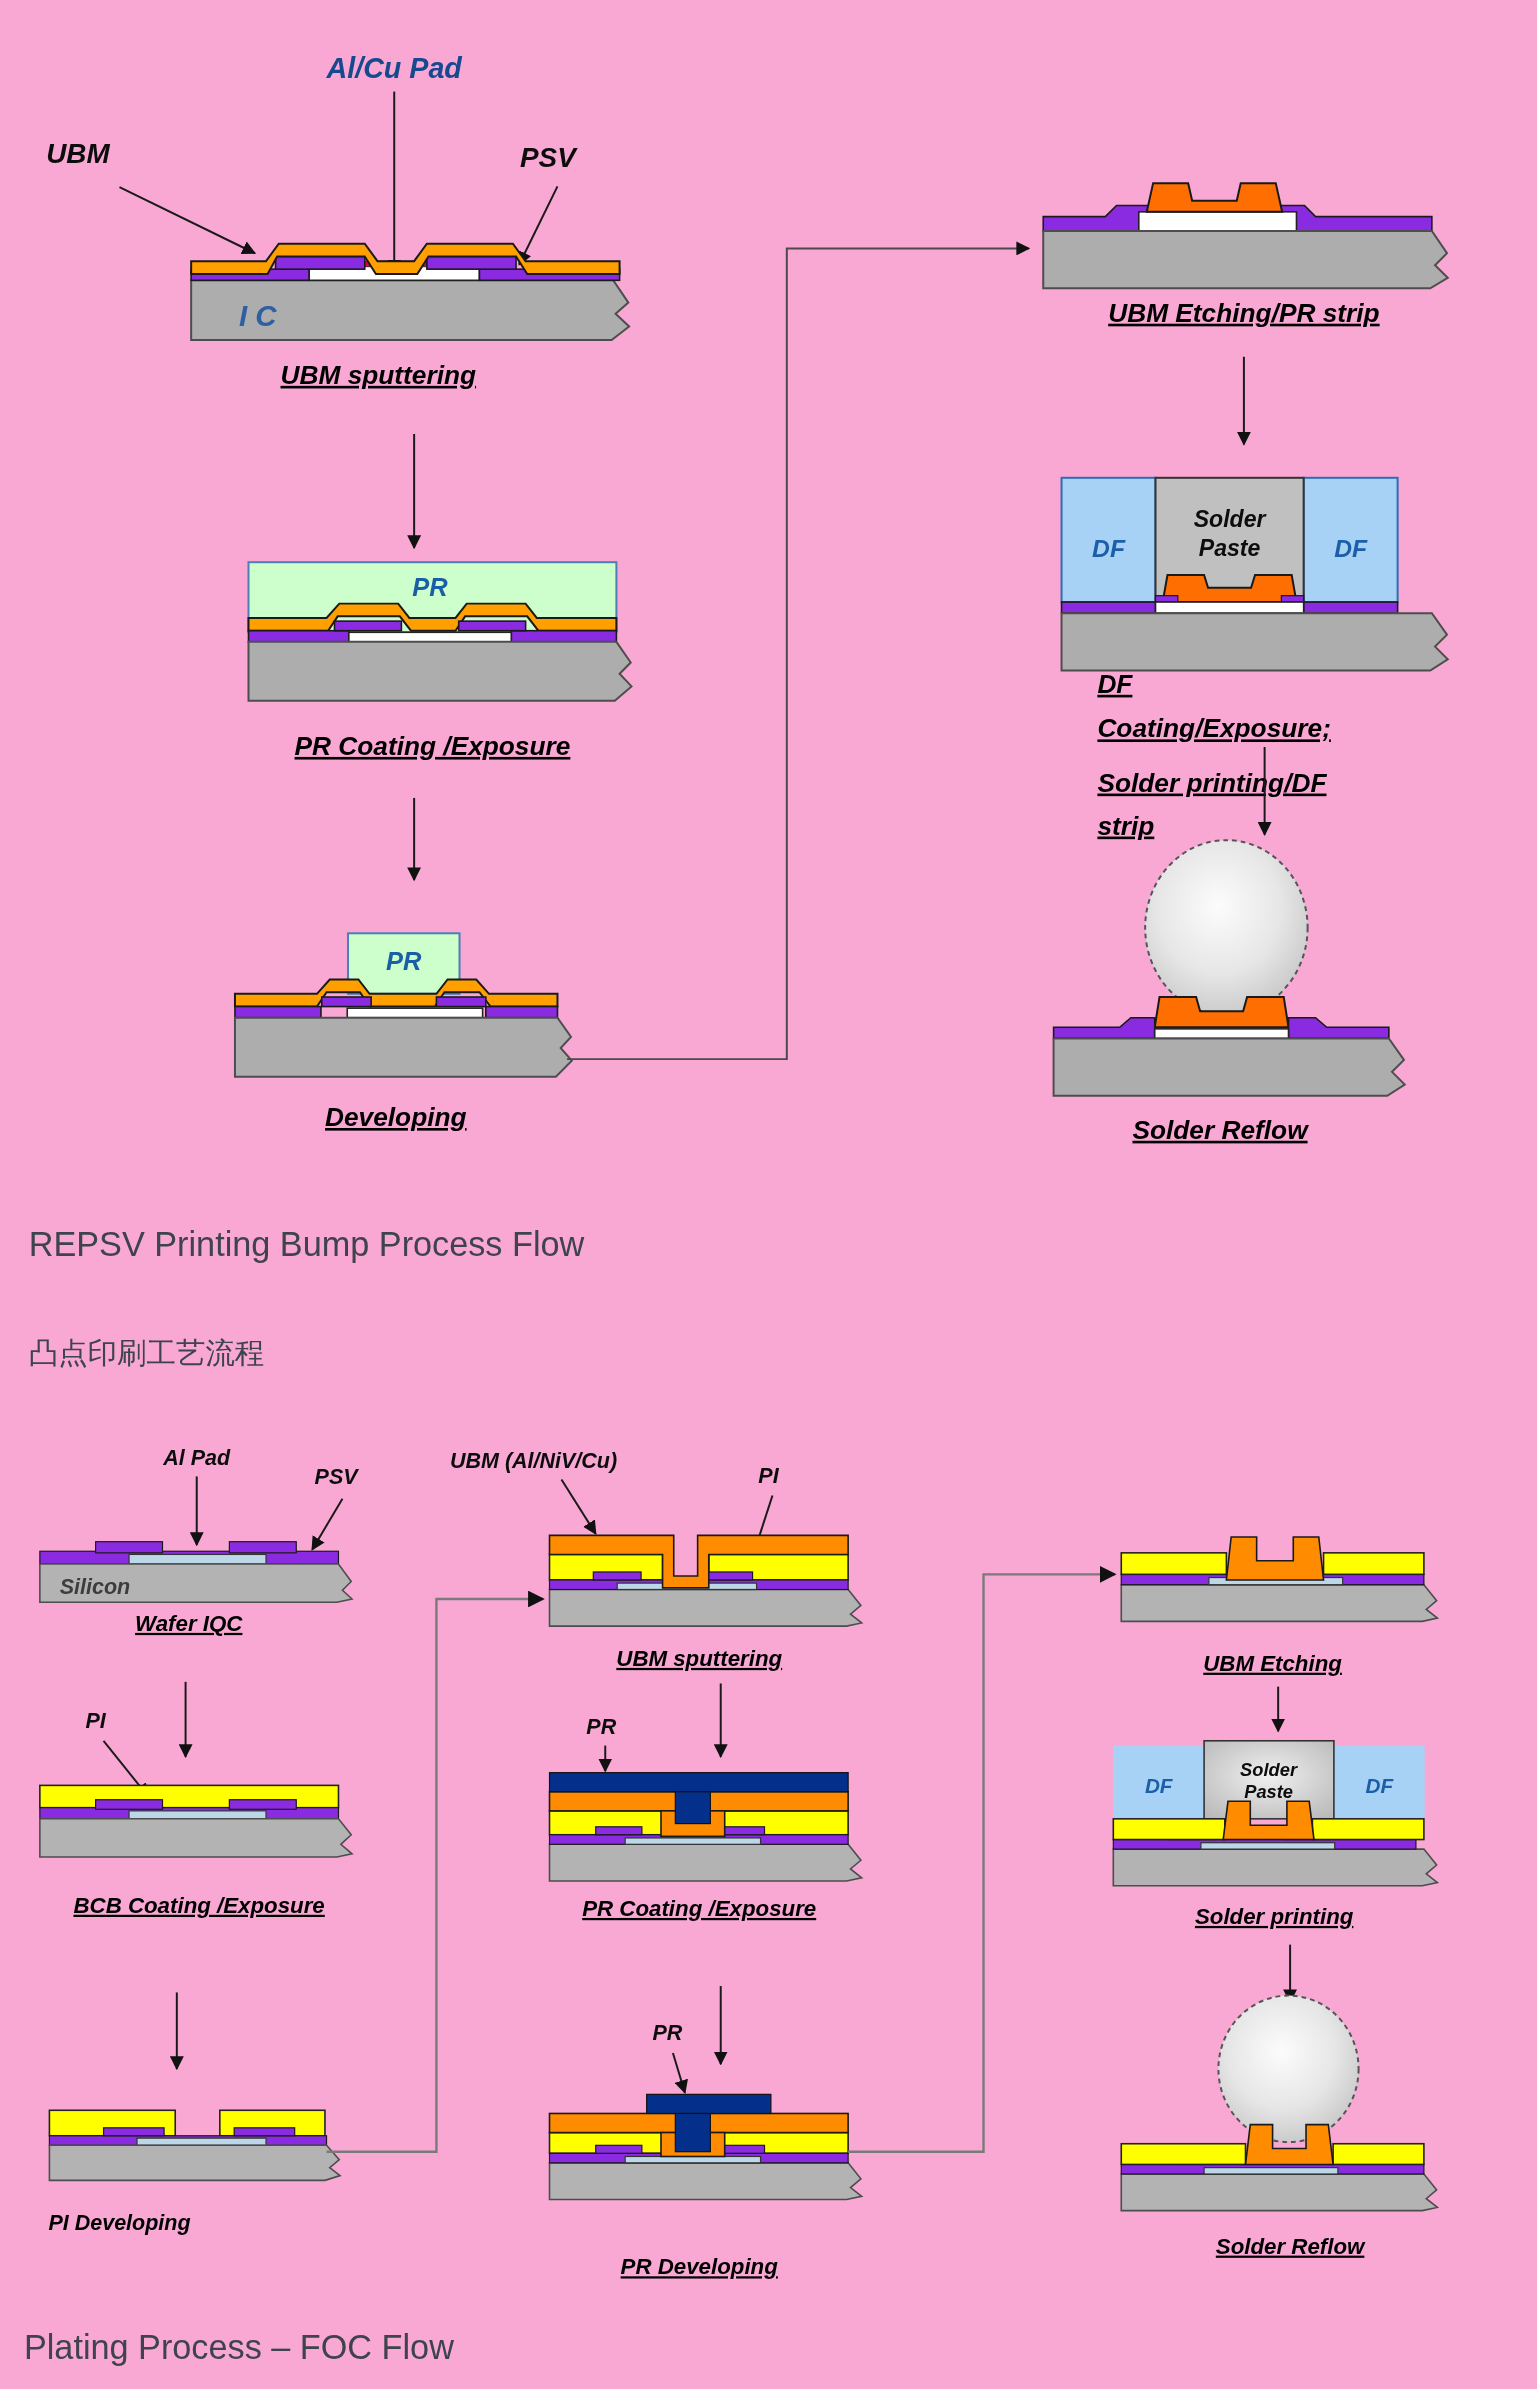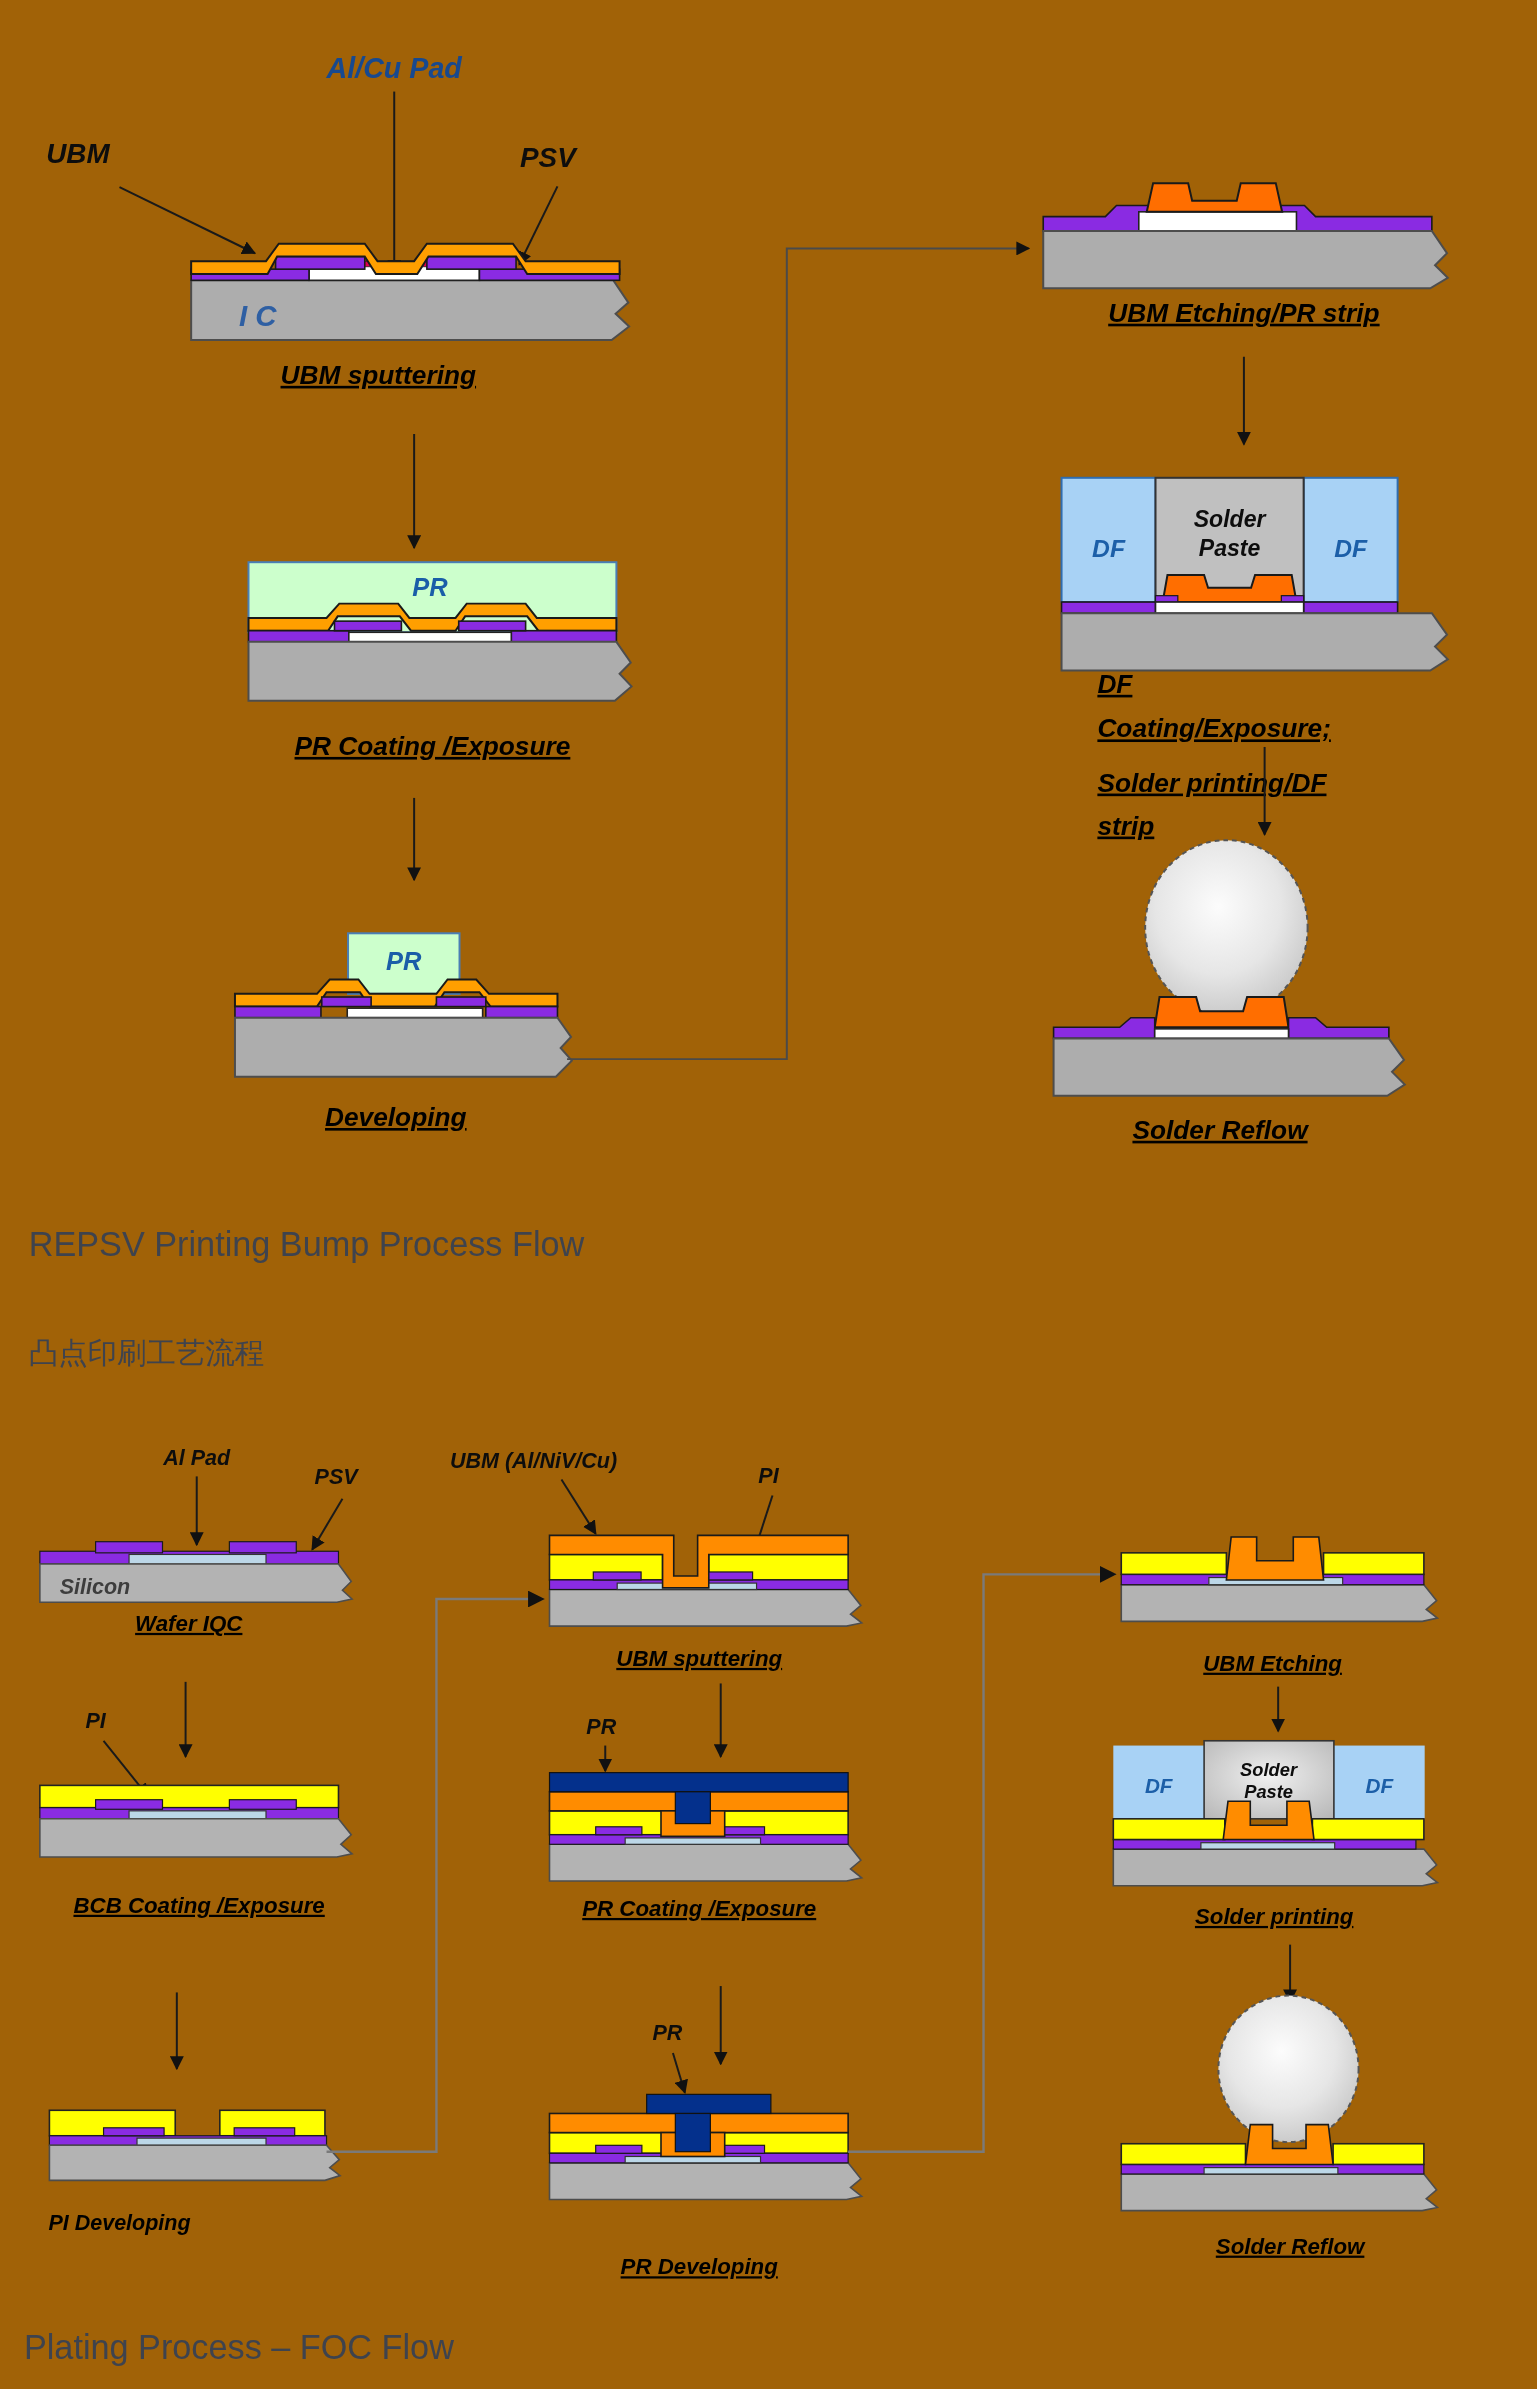--- a/index.html
+++ b/index.html
@@ -1,16 +1,16 @@
 <!DOCTYPE html>
 <html style="font-size:12.7px"><head>
 <meta charset="utf-8">
 <style>
   html,body{margin:0;padding:0;background:#ffffff;}
-  #stage{position:relative;width:1537px;height:2389px;background:#a16207;overflow:hidden;}
+  #stage{position:relative;width:1537px;height:2389px;background:#f9a8d4;overflow:hidden;}
   svg{position:absolute;left:0;top:0;}
   
   .sub{fill:#ADADAD;stroke:#4d4d4d;stroke-width:2.5;}
   .sub2{fill:#B3B3B3;stroke:#4d4d4d;stroke-width:2;}
   .orange{fill:#FF9F00;stroke:#1a1a1a;stroke-width:2.5;}
   .orange2{fill:#FF8C00;stroke:#1a1a1a;stroke-width:2;}
   .cap{fill:#FF6E00;stroke:#1a1a1a;stroke-width:2.5;}
   .purple{fill:#8A2BE2;stroke:#1a1a1a;stroke-width:2;}
   .purple2{fill:#8A2BE2;stroke:#1a1a1a;stroke-width:1.5;}
   .padw{fill:#FFFFFF;stroke:#222;stroke-width:2;}

